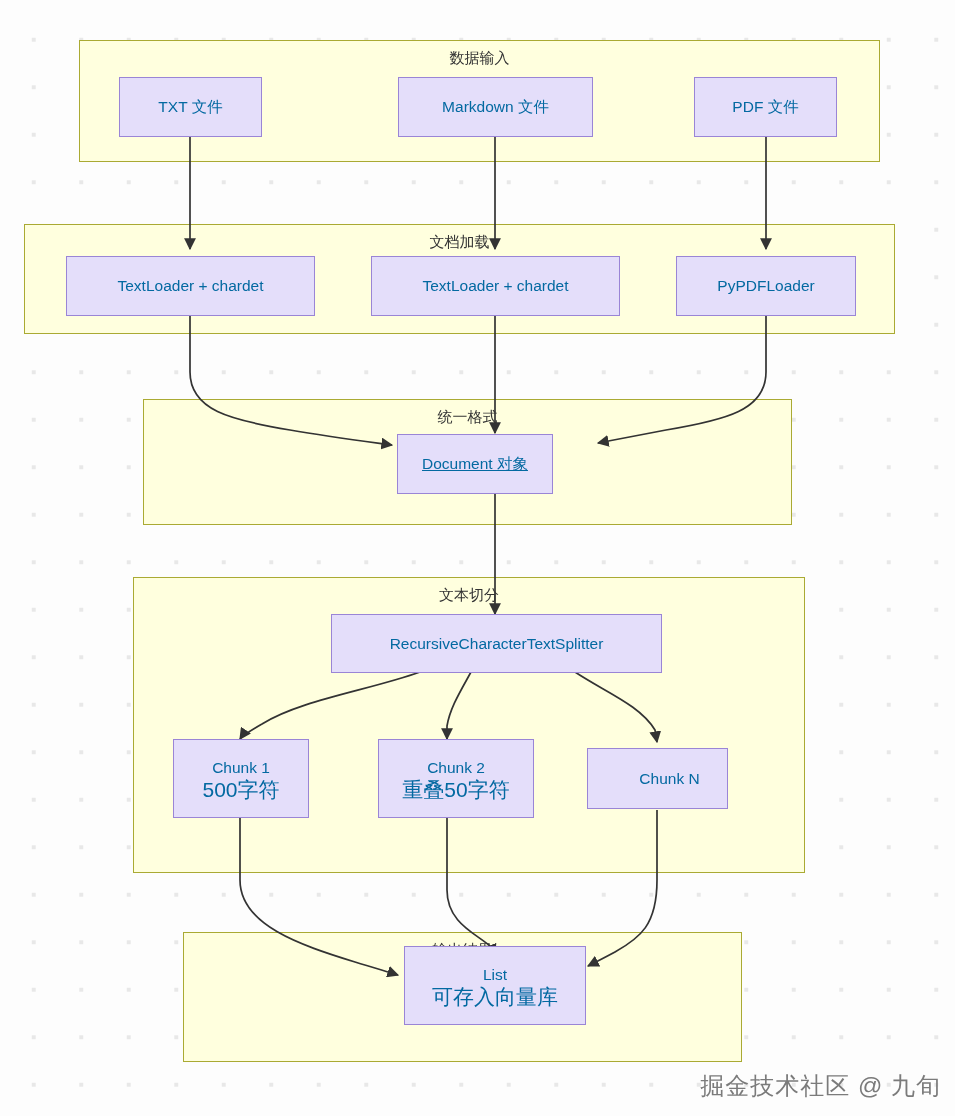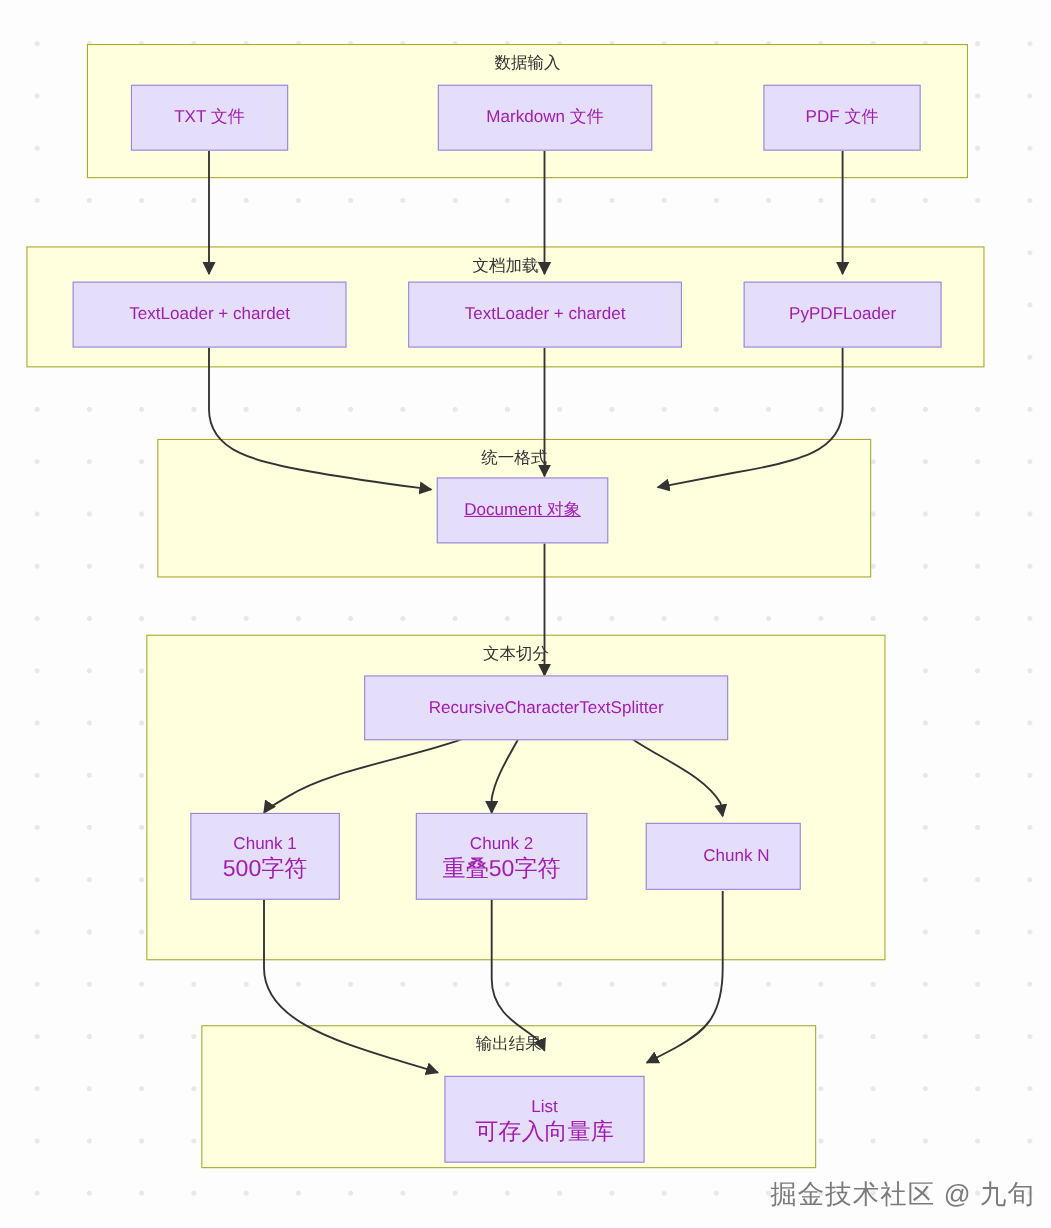--- a/index.html
+++ b/index.html
@@ -39,21 +39,21 @@
   
   .node {
     position: absolute;
     background: #e4defa;
     border: 1.2px solid #9a85d6;
     box-sizing: border-box;
     display: flex;
     flex-direction: column;
     align-items: center;
     justify-content: center;
-    color: #a21caf;
+    color: #0369a1;
     font-size: 15.5px;
     line-height: 22px;
     text-align: center;
     white-space: nowrap;
   }
   .node .l2 { font-size: 21px; }
   svg.edges {
     position: absolute;
     top: 0; left: 0;
     width: 955px;
@@ -171,20 +171,20 @@
 
   <div class="node" style="left:370px; top:739px; width:156px; height:79px;margin-left:8px;">
     <div>Chunk 2</div>
     <div class="l2">重叠50字符</div>
   </div>
 
   <div class="node" style="left:587px; top:748px; width:141px; height:61px;padding-left:24px;">
     <div>Chunk N</div>
   </div>
 
-  <div class="node" style="left:404px; top:946px; width:182px; height:79px;margin-top:32px;">
+  <div class="node" style="left:404px; top:946px; width:182px; height:79px;">
     <div>List</div>
     <div class="l2">可存入向量库</div>
   </div>
 
   <div class="watermark">掘金技术社区 @ 九旬</div>
 
 </div>
 
 </body></html>

